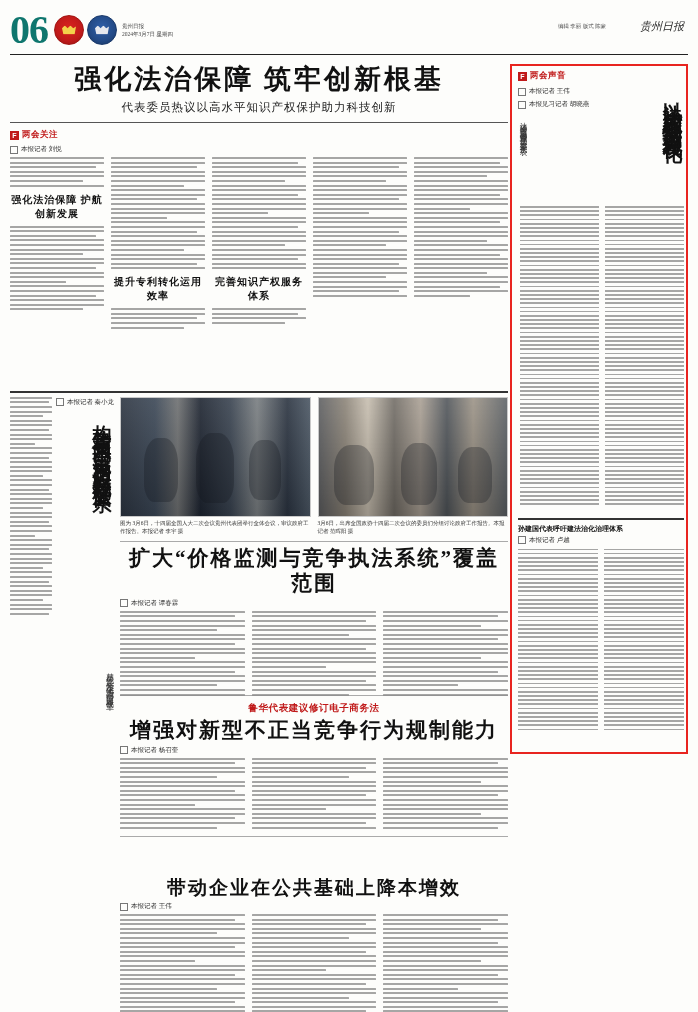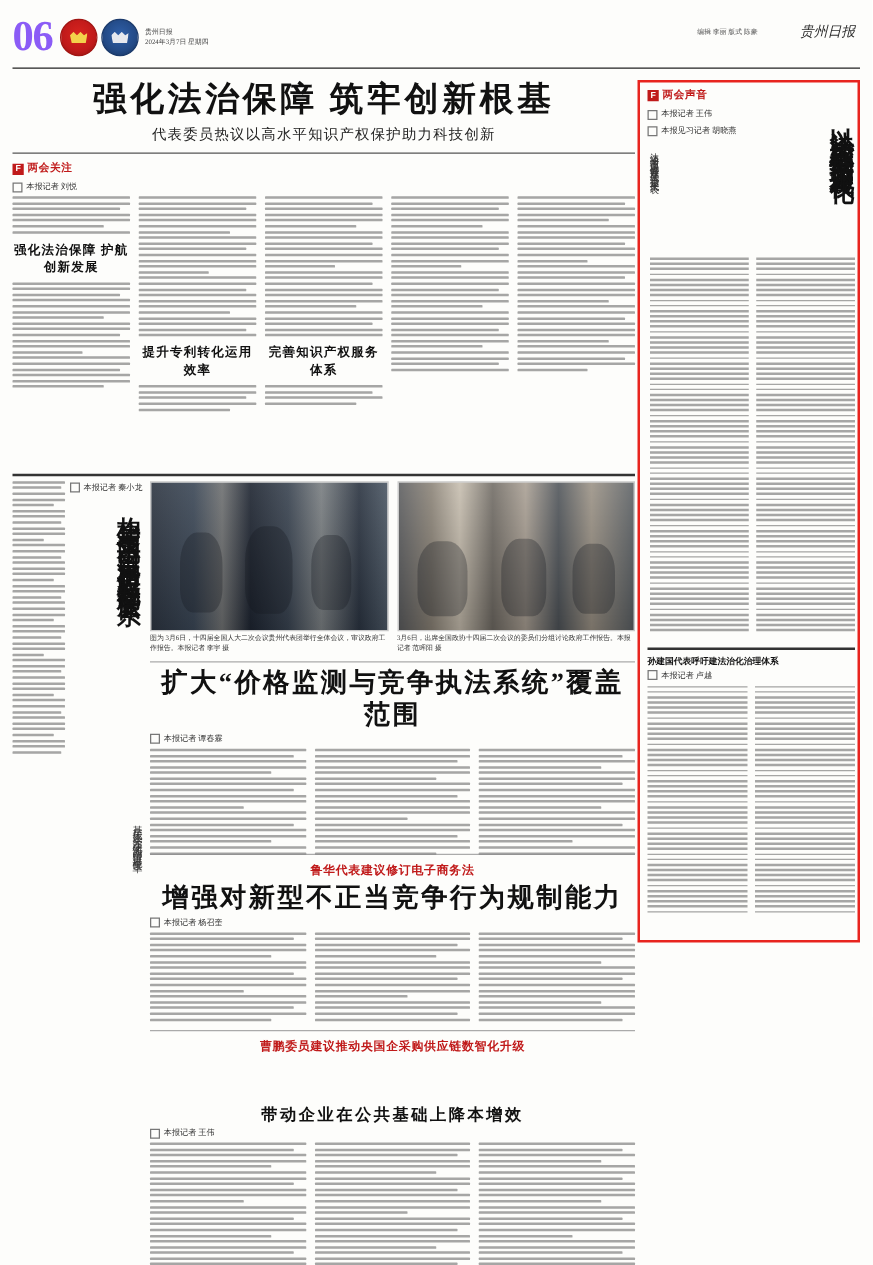--- a/index.html
+++ b/index.html
@@ -26,23 +26,23 @@
   
   .masthead {
     position: relative;
     height: 48px;
     border-bottom: 1px solid #222;
     display: flex;
     align-items: center;
   }
   .page-number {
     font-family: "Liberation Serif", serif;
-    font-size: 34px;
+    font-size: 40px;
     font-weight: bold;
-    color: #8b5cf6;
+    color: #0f766e;
     letter-spacing: -1px;
     line-height: 1;
     padding-right: 6px;
   }
   .emblem {
     width: 28px; height: 28px;
     border-radius: 50%;
     background: radial-gradient(circle at 50% 42%, #d8241f 0%, #c01a1a 60%, #8f1310 100%);
     border: 1px solid #a11512;
     margin-right: 3px;
@@ -258,21 +258,21 @@
   }
   .mid-title {
     text-align: center;
     font-size: 21px;
     font-weight: bold;
     letter-spacing: 2px;
     color: #111;
     margin: 3px 0 3px 0;
     line-height: 1.18;
   }
-  .mid-title.sm { font-size: 13px; margin-top: 40px; }
+  .mid-title.sm { font-size: 19px; margin-top: 40px; }
 
   
   .vfeature {
     display: flex;
     flex-direction: row-reverse;
     gap: 4px;
     width: 104px;
     flex: none;
   }
   .vtitle {
@@ -775,21 +775,20 @@
                   <div class="tline s1"></div>
                   <div class="tline s1"></div>
                   <div class="tline s2"></div>
               </div>
             </div>
           </div>
 
           <div class="hr-d"></div>
 
           <div>
-            <div class="kicker">曹鹏委员建议推动央国企采购供应链数智化升级</div>
             <div class="mid-title sm">带动企业在公共基础上降本增效</div>
             <div class="byline">
               <span class="byline-box"></span>
               <span>本报记者  王伟</span>
             </div>
             <div class="bodycols" style="height:92px;">
               <div class="bodycol">
                 <div class="tline s1"></div>
                   <div class="tline s2"></div>
                   <div class="tline s1"></div>

